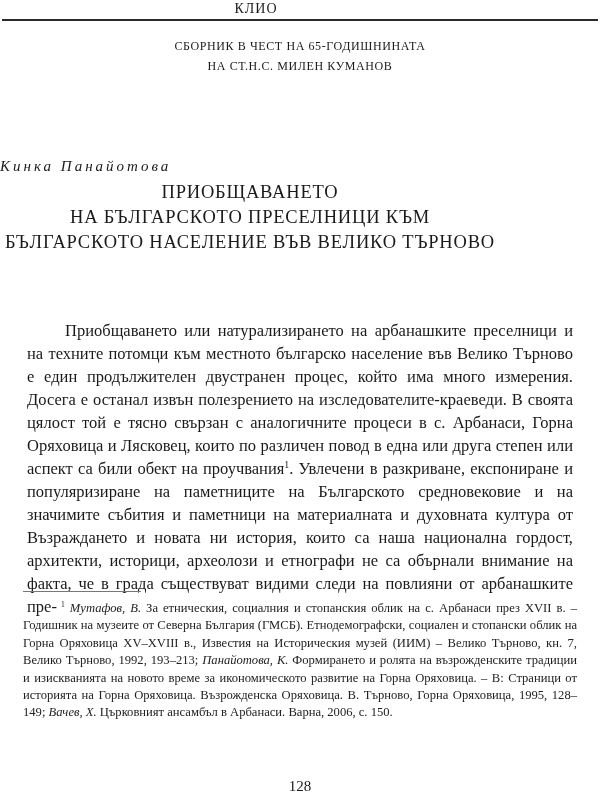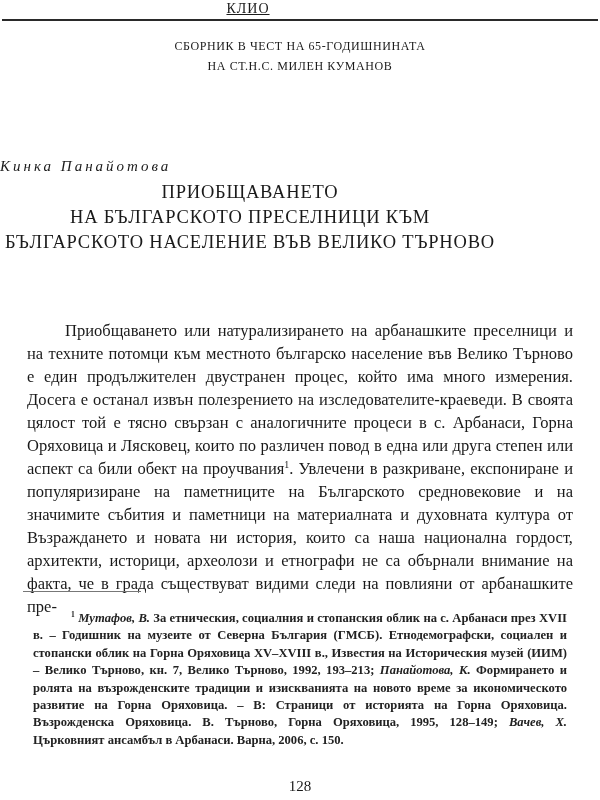--- a/index.html
+++ b/index.html
@@ -1,33 +1,33 @@
 <!DOCTYPE html>
 <html><head>
 <meta charset="utf-8">
 <style>
   html, body { margin: 0; padding: 0; background: #ffffff; }
   body { width: 600px; height: 800px; overflow: hidden; position: relative;
          font-family: "Liberation Serif", "DejaVu Serif", serif; color: #1a1a1a; }
-  .running-head { position: absolute; top: 0; left: 0; width: 496px; text-align: center;
-         font-size: 14px; letter-spacing: 1px; line-height: 14px; top: 2px; text-decoration: underline; }
+  .running-head { position: absolute; top: 0; left: 8px; width: 496px; text-align: center;
+         font-size: 14px; letter-spacing: 1px; line-height: 14px; top: 2px; }
   .head-rule { position: absolute; top: 19px; left: 2px; width: 596px; height: 2px; background: #2a2a2a; }
   .series { position: absolute; top: 36px; left: 0; width: 600px; text-align: center;
          font-size: 12px; line-height: 20px; letter-spacing: 0.6px; }
   .author { position: absolute; top: 158px; left: 0; width: 600px; text-align: left;
          font-style: italic; font-size: 15px; letter-spacing: 3px; }
   .title { position: absolute; top: 180px; left: 0; width: 500px; text-align: center;
          font-size: 18.5px; line-height: 25px; letter-spacing: 0.8px; }
   .body-text { position: absolute; top: 315px; left: 23px; width: 554px;
          font-size: 16.5px; line-height: 23px; text-align: justify; }
   .body-text p { margin: 4px; text-indent: 38px; }
   .fn-rule { position: absolute; top: 591px; left: 23px; width: 118px; height: 1px; background: #777; }
   .footnote { position: absolute; top: 600px; left: 23px; width: 554px;
          font-size: 12.6px; line-height: 17.4px; text-align: justify; color: #222; }
-  .footnote p { margin: 10px; text-indent: 38px; font-weight: bold; }
+  .footnote p { margin: 0; text-indent: 38px; }
   sup { font-size: 0.6em; line-height: 0; }
   .it { font-style: italic; }
   .page-number { position: absolute; top: 778px; left: 0; width: 600px; text-align: center; font-size: 15px; }
 </style>
 </head>
 <body>
 
 <div class="running-head">КЛИО</div>
 <div class="head-rule"></div>
 

